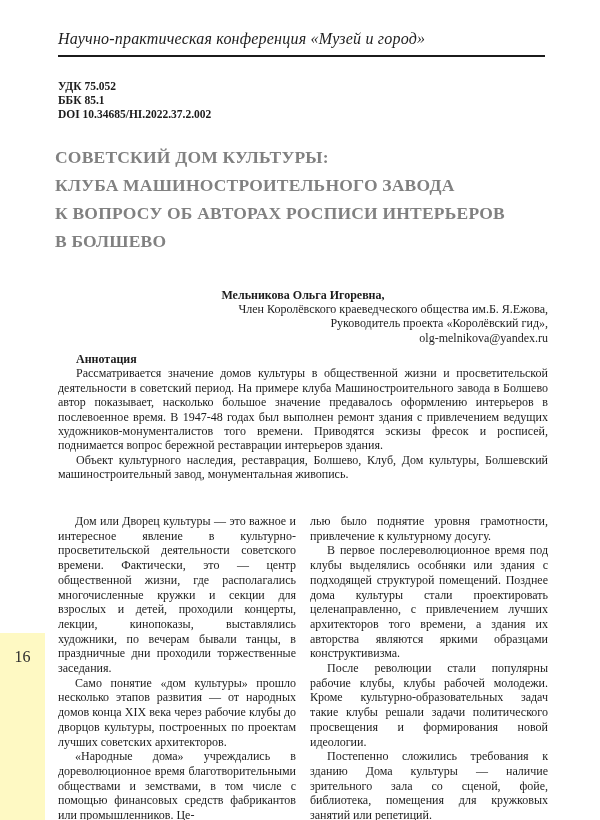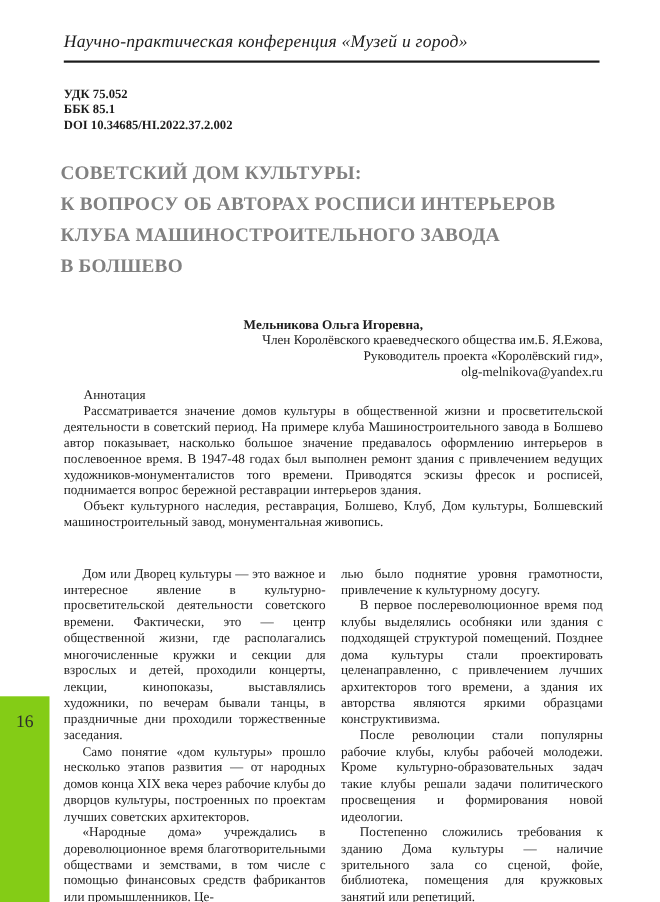--- a/index.html
+++ b/index.html
@@ -35,36 +35,36 @@
   .author {
     position:absolute; top:288px; left:58px; width:490px;
     text-align:right; font-size:12px; line-height:14.2px;
   }
   .author .name { font-weight:bold;text-align:center; }
 
   .abstract {
     position:absolute; top:352px; left:58px; width:490px;
     font-size:12px; line-height:14.4px; text-align:justify;
   }
-  .abstract .section-heading { font-weight:normal; text-indent:18px; }
+  .abstract .section-heading { font-weight:bold; text-indent:18px; }
   .abstract p { margin:0; text-indent:18px; }
 
   .columns {
     position:absolute; top:514px; left:58px; width:490px;
     display:flex; gap:14px;
   }
   .col {
     width:238px; font-size:12px; line-height:14.7px; text-align:justify;
   }
   .col p { margin:0; text-indent:17px; }
   .col p.no-indent { text-indent:0; }
 
   .sidebar {
     position:absolute; left:0; top:633px; width:45px; height:187px;
-    background:#84cc16;
+    background:#fef9c3;
   }
   .page-num {
     margin-top:15px; text-align:center;
     font-size:16px; color:#2d2d2d;
   }
 </style>
 </head>
 <body>
 
 <div class="page">
@@ -72,22 +72,22 @@
   <div class="running-header">Научно-практическая конференция «Музей и город»</div>
 
   <div class="meta">
     <div>УДК 75.052</div>
     <div>ББК 85.1</div>
     <div>DOI 10.34685/HI.2022.37.2.002</div>
   </div>
 
   <div class="title">
     <div>СОВЕТСКИЙ ДОМ КУЛЬТУРЫ:</div>
+    <div>КЛУБА МАШИНОСТРОИТЕЛЬНОГО ЗАВОДА</div>
     <div>К ВОПРОСУ ОБ АВТОРАХ РОСПИСИ ИНТЕРЬЕРОВ</div>
-    <div>КЛУБА МАШИНОСТРОИТЕЛЬНОГО ЗАВОДА</div>
     <div>В БОЛШЕВО</div>
   </div>
 
   <div class="author">
     <div class="name">Мельникова Ольга Игоревна,</div>
     <div>Член Королёвского краеведческого общества им.Б. Я.Ежова,</div>
     <div>Руководитель проекта «Королёвский гид»,</div>
     <div>olg-melnikova@yandex.ru</div>
   </div>
 

